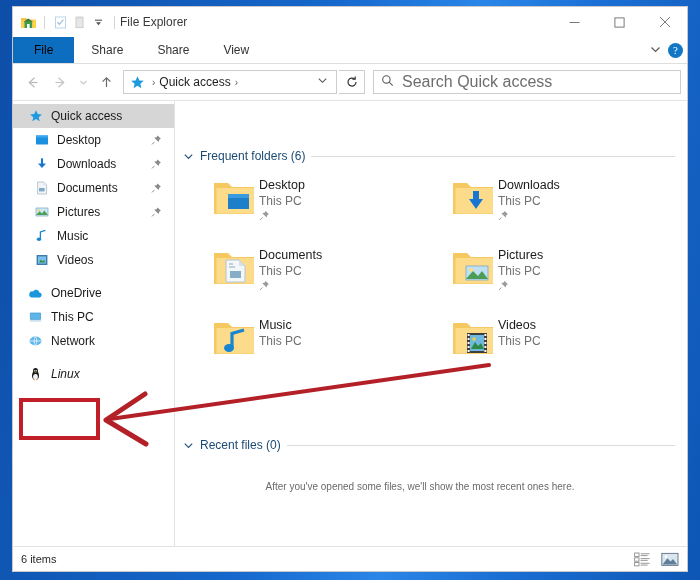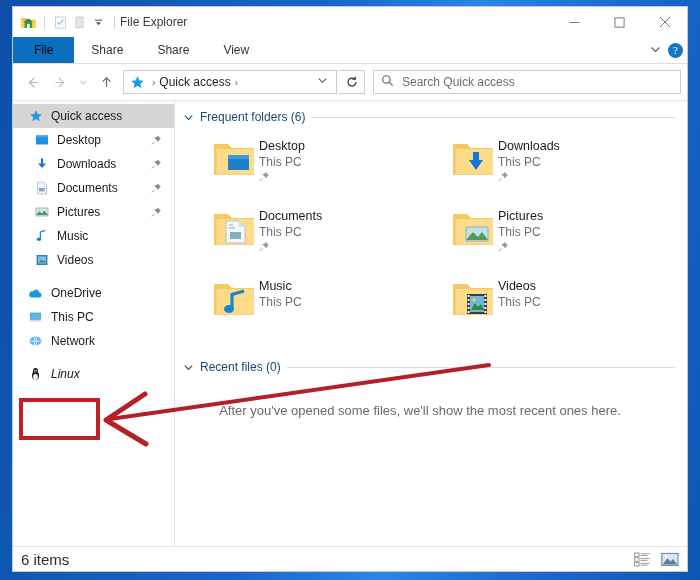--- a/index.html
+++ b/index.html
@@ -131,21 +131,21 @@
   .searchbox {
     flex: 1;
     height: 24px;
     border: 1px solid #cdcdcd;
     margin-left: 6px;
     display: flex; align-items: center;
     padding: 0 7px;
     background: #fff;
   }
   .search-ph {
-    font-size: 12px; color: #6d6d6d; margin-left: 8px;
+    font-size: 16px; color: #6d6d6d; margin-left: 8px;
     white-space: nowrap;
   }
 
   
   .body {
     flex: 1;
     display: flex;
     min-height: 0;
     border-top: 1px solid #e3e3e3;
   }
@@ -186,20 +186,21 @@
     flex: 1;
     background: #ffffff;
     padding: 9px 0 0 8px;
     position: relative;
     overflow: hidden;
   }
   .grouphdr {
     display: flex; align-items: center;
     gap: 6px;
     padding-right: 12px;
+    margin-top: 39px;
   }
   .grouphdr .chev { display: flex; flex: 0 0 auto; }
   .grouphdr .ghtext {
     font-size: 12px; color: #1b4a73; white-space: nowrap;
   }
   .grouphdr .ghline {
     flex: 1; height: 1px; background: #dcdcdc;
   }
   .tilegrid {
     display: grid;
@@ -212,37 +213,37 @@
     flex: 0 0 50px;
     display: flex; align-items: flex-start; justify-content: center;
     padding-top: 6px;
   }
   .tile-txt { padding-top: 6px; }
   .tile-name { font-size: 12.5px; color: #1a1a1a; line-height: 15px; }
   .tile-sub { font-size: 12px; color: #707070; line-height: 16px; }
   .tile-pin { margin-top: 1px; display: flex; }
   .recent-msg {
     text-align: center;
-    font-size: 13px;
+    font-size: 10px;
     color: #6a6a6a;
     padding: 29px 30px 0 0;
   }
   .recent-wrap { padding-top: 25px; }
 
   
   .statusbar {
     height: 25px;
     flex: 0 0 auto;
     border-top: 1px solid #e3e3e3;
     display: flex;
     align-items: center;
     padding: 0 8px;
     background: #ffffff;
   }
-  .status-text { font-size: 15px; color: #2a2a2a; }
+  .status-text { font-size: 11px; color: #2a2a2a; }
   .view-btns { margin-left: auto; display: flex; gap: 8px; align-items: center; }
   .view-btn { width: 19px; height: 17px; display: flex; align-items: center; justify-content: center; }
 
   
   #annot {
     position: absolute;
     left: 0; top: 0;
     width: 700px; height: 580px;
     pointer-events: none;
     z-index: 50;

